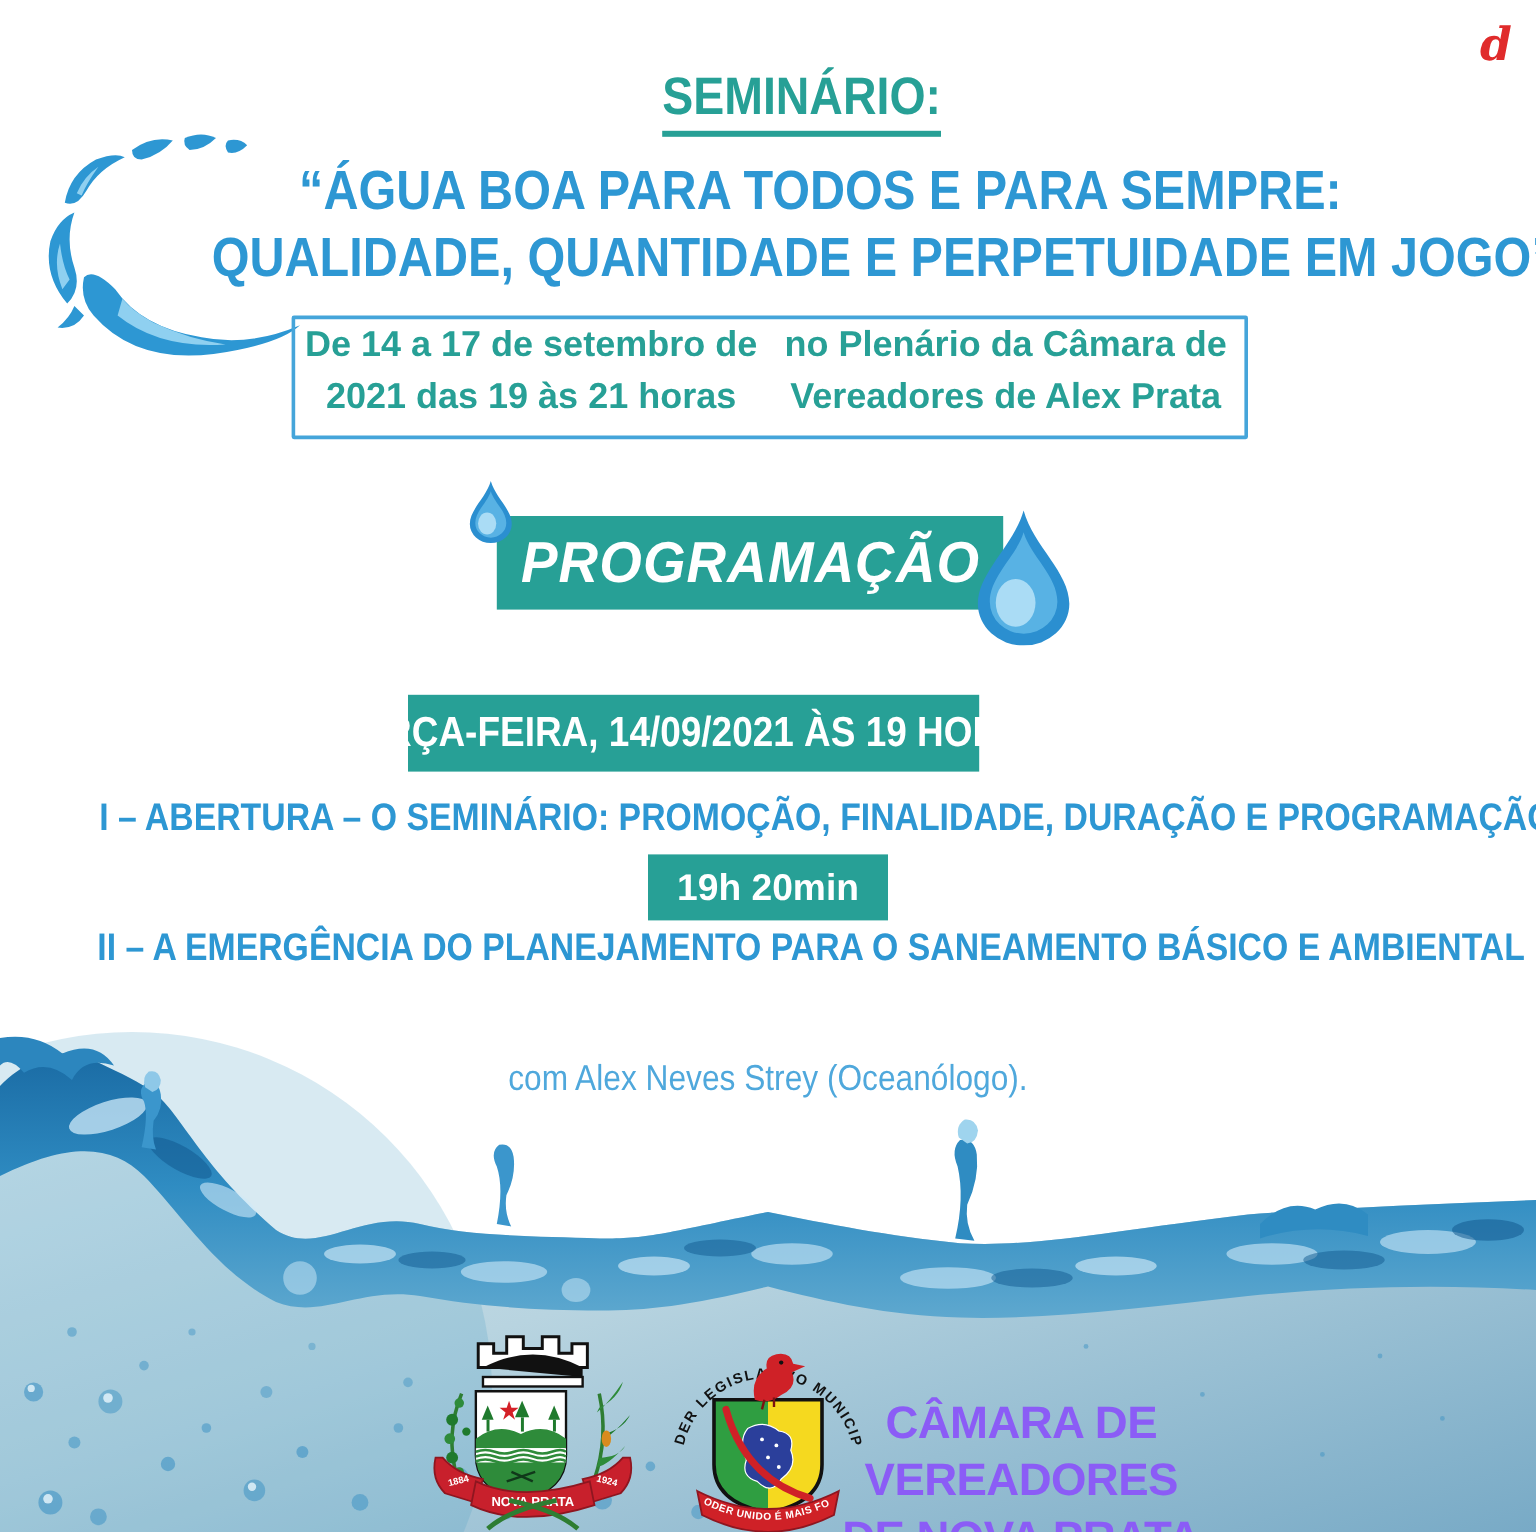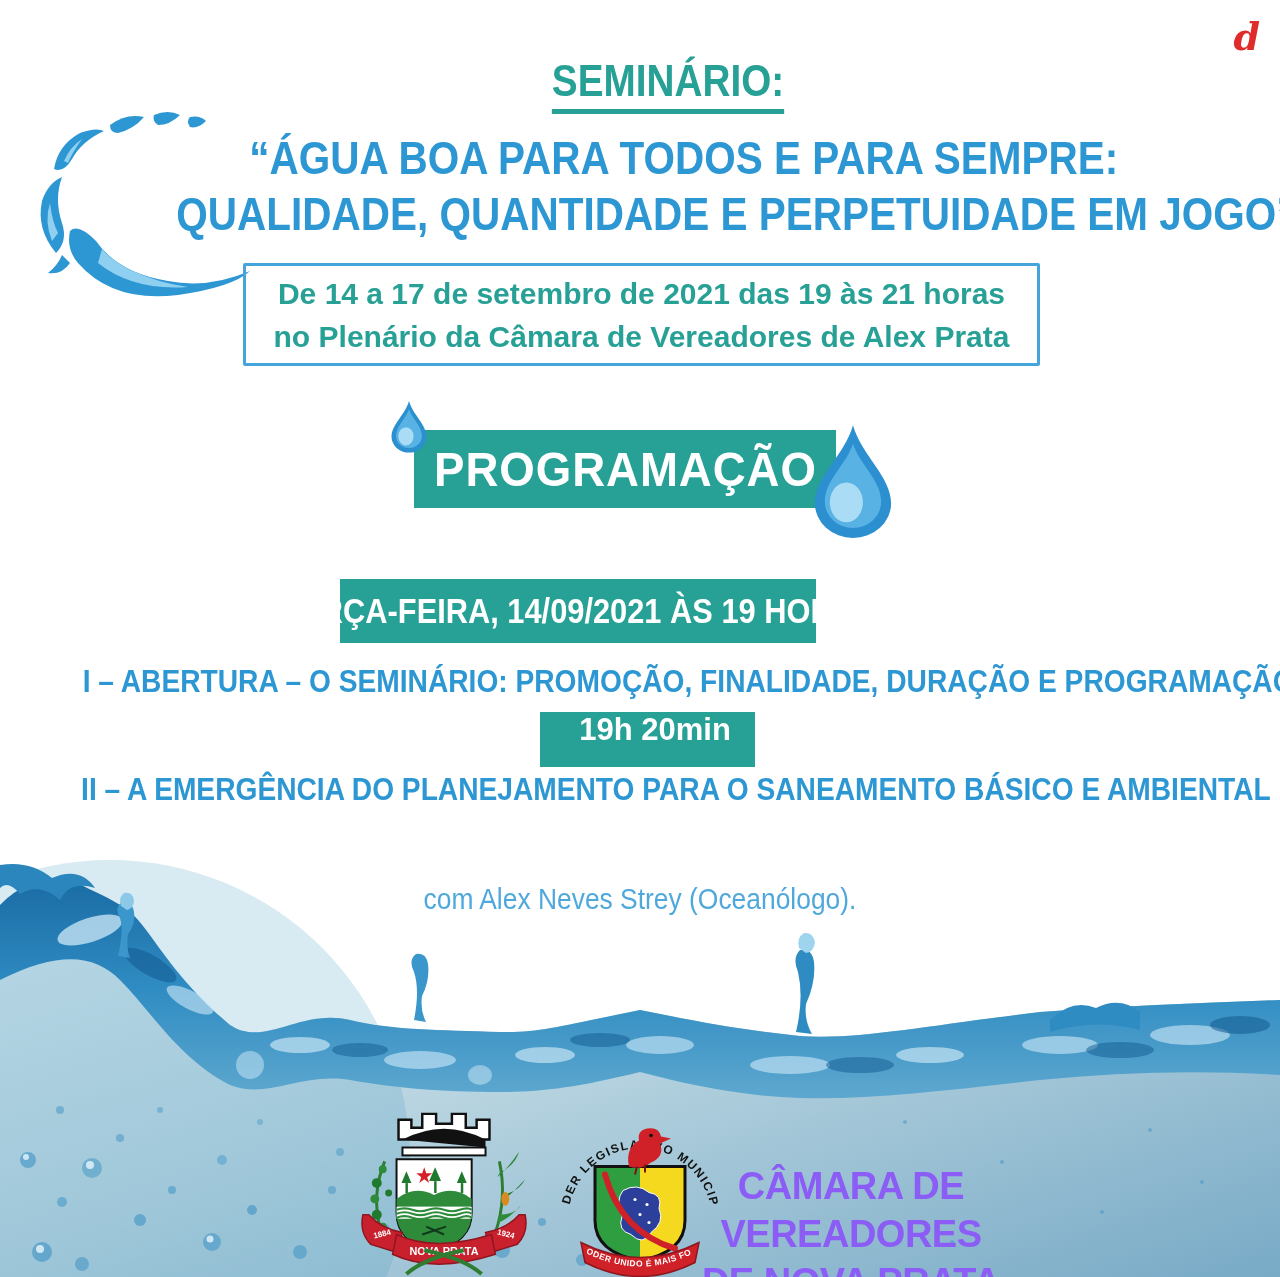--- a/index.html
+++ b/index.html
@@ -16,39 +16,39 @@
   #kicker{font-weight:700;font-size:44px;color:#27a096;letter-spacing:0px;
           border-bottom:5px solid #27a096;padding-bottom:3px;transform:scaleX(0.88);
           display:inline-block;transform-origin:50% 50%;}
 
   #splash-svg{left:18px;top:103px;width:235px;height:205px;}
 
   #title-wrap{top:130px;left:100px;right:12px;line-height:56px;}
   .title-line{font-weight:700;font-size:46px;color:#2d97d3;}
 
   #date-box{top:263px;left:243px;width:797px;height:103px;border:3px solid #45a5da;
-            border-radius:2px;box-sizing:border-box;display:flex;flex-direction:column;
+            border-radius:2px;box-sizing:border-box;display:flex;flex-direction:row;
             justify-content:center;}
   .date-line{font-weight:700;font-size:30px;color:#27a096;line-height:43px;text-align:center;}
 
   #prog-wrap{top:430px;left:50%;width:422px;margin-left:-226px;height:78px;}
   #prog-banner{position:absolute;inset:0;background:#27a096;display:flex;align-items:center;
-               justify-content:center;}
+               justify-content:center;font-style:italic;}
   #prog-banner span{color:#fff;font-weight:700;font-size:48px;letter-spacing:1px;}
   #drop-small{position:absolute;left:-24px;top:-34px;width:38px;height:60px;}
   #drop-big{position:absolute;right:-62px;top:-8px;width:90px;height:116px;}
 
   #session-banner{top:579px;left:340px;width:476px;height:64px;background:#27a096;
                   display:flex;align-items:center;justify-content:center;}
   #session-banner span{color:#fff;font-weight:700;font-size:35px;}
 
   .item-line{left:0;right:0;text-align:center;font-weight:700;font-size:32px;color:#2d97d3;}
   #item-1{top:663px;}
   #time-banner{top:712px;left:540px;width:200px;height:55px;background:#27a096;
-               display:flex;align-items:flex-start;justify-content:center;padding-left:15px;}
+               display:flex;align-items:center;justify-content:center;}
   #time-banner span{color:#fff;font-weight:700;font-size:31px;}
   #item-2{top:771px;}
   #speaker-line{top:834px;left:0;right:0;text-align:center;font-weight:400;font-size:30px;color:#4fa8dc;margin-top:48px;}
 
   #water-svg{left:0;top:860px;width:1280px;height:417px;}
   #crest-left{left:353px;top:1104px;width:182px;height:173px;}
   #crest-right{left:545px;top:1104px;width:190px;height:173px;}
   #org-name{left:655px;top:1162px;width:392px;text-align:center;line-height:48px;}
   .org-line{font-weight:700;font-size:38px;color:#8b5cf6;letter-spacing:-0.5px;}
 </style>

